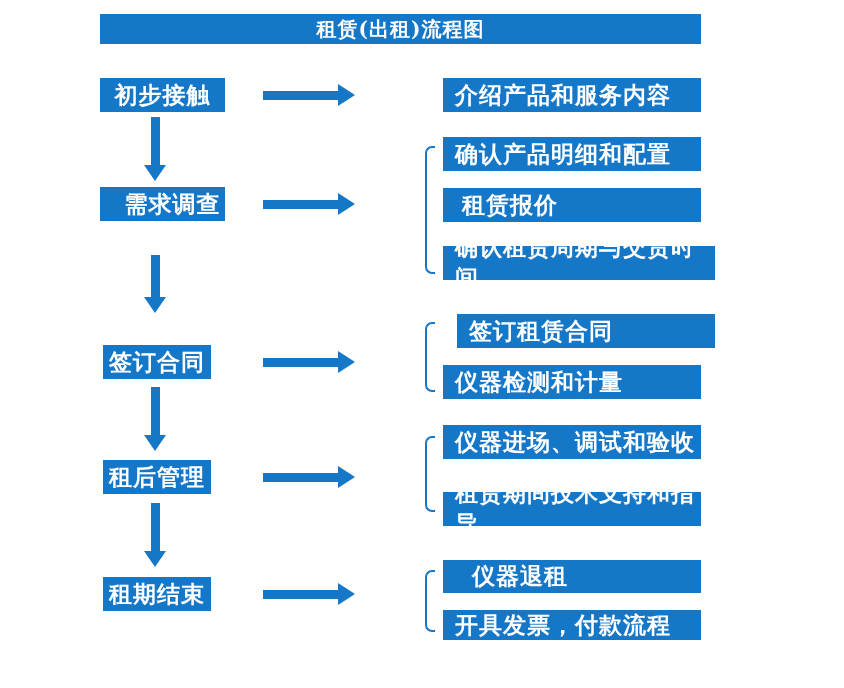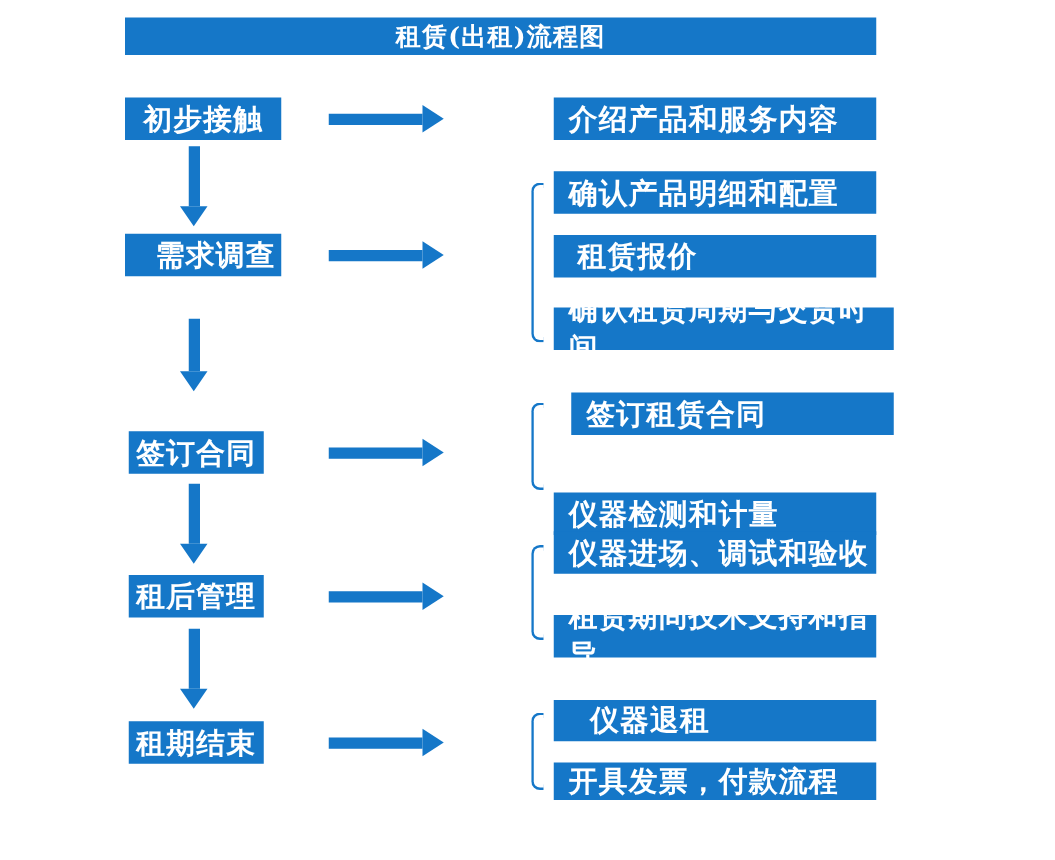--- a/index.html
+++ b/index.html
@@ -33,21 +33,21 @@
   .step-2 { left: 103px; top: 345px; width: 108px; height: 34px; }
   .step-3 { left: 103px; top: 460px; width: 108px; height: 34px; }
   .step-4 { left: 103px; top: 577px; width: 108px; height: 34px; font-family: Liberation Serif, serif; }
 
   
   .out-0-0 { left: 443px; top: 78px;  width: 258px; height: 34px; }
   .out-1-0 { left: 443px; top: 137px; width: 258px; height: 34px; }
   .out-1-1 { left: 443px; top: 188px; width: 258px; height: 34px; padding-left: 19px; }
   .out-1-2 { left: 443px; top: 246px; width: 272px; height: 34px; }
   .out-2-0 { left: 443px; top: 314px; width: 258px; height: 34px; margin-left: 14px; }
-  .out-2-1 { left: 443px; top: 365px; width: 258px; height: 34px; margin-top: 29px; }
+  .out-2-1 { left: 443px; top: 365px; width: 258px; height: 34px; }
   .out-3-0 { left: 443px; top: 425px; width: 258px; height: 34px; }
   .out-3-1 { left: 443px; top: 492px; width: 258px; height: 34px; }
   .out-4-0 { left: 443px; top: 560px; width: 258px; height: 33px; padding-left: 29px; }
   .out-4-1 { left: 443px; top: 610px; width: 258px; height: 30px; }
 
   
   .harrow { position: absolute; width: 92px; height: 22px; display: flex; align-items: center; }
   .harrow .shaft { flex: 1; height: 9px; background: var(--accent); }
   .harrow .head  {
     width: 0; height: 0;

